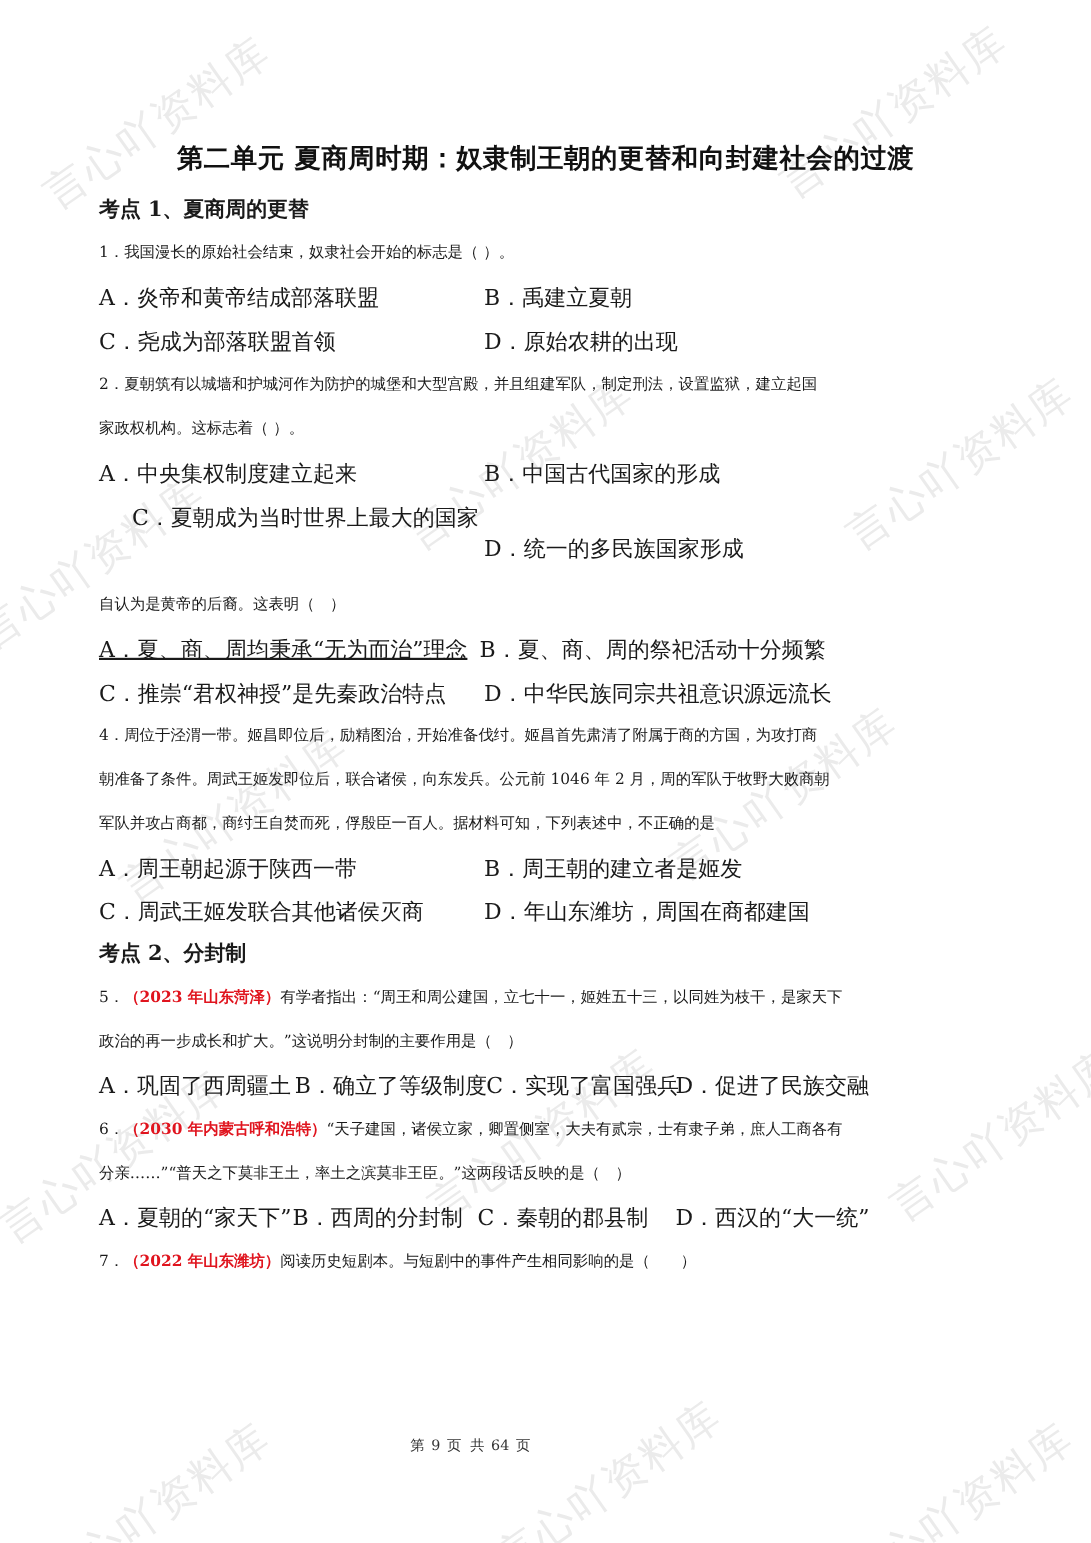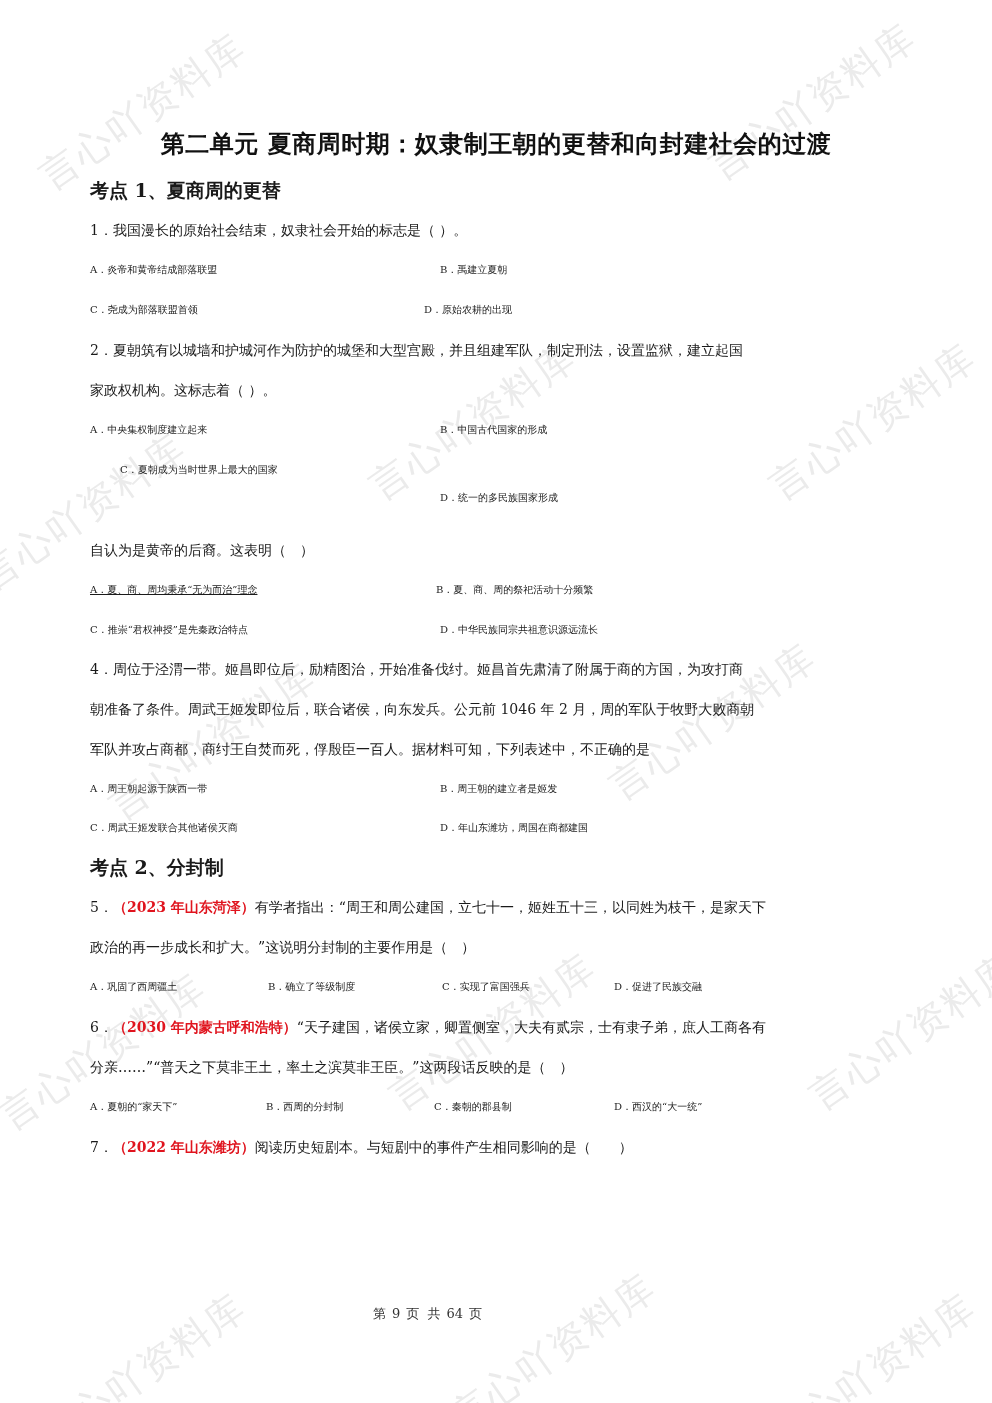--- a/index.html
+++ b/index.html
@@ -59,21 +59,21 @@
   .section {
     font-weight: bold;
     font-size: 19px;
   }
   .src {
     color: #e0141e;
     font-weight: bold;
   }
   .opt {
     position: absolute;
-    font-size: 10px;
+    font-size: 20px;
     line-height: 20px;
     white-space: nowrap;
   }
   .footer {
     position: absolute;
     top: 1305px;
     left: 0;
     width: 855px;
     text-align: center;
     font-size: 13px;
@@ -106,21 +106,21 @@
   <div class="title">第二单元 夏商周时期：奴隶制王朝的更替和向封建社会的过渡</div>
 
   <div class="line section" style="top:180px;">考点 1、夏商周的更替</div>
 
   <div class="line" style="top:220px;">
     <span>1．</span><span>我国漫长的原始社会结束，奴隶社会开始的标志是（ ）。</span>
   </div>
   <div class="opt" style="left:90px; top:260px;">A．炎帝和黄帝结成部落联盟</div>
   <div class="opt" style="left:440px; top:260px;">B．禹建立夏朝</div>
   <div class="opt" style="left:90px; top:300px;">C．尧成为部落联盟首领</div>
-  <div class="opt" style="left:424px; top:300px;">D．原始农耕的出现</div>
+  <div class="opt" style="left:440px; top:300px;">D．原始农耕的出现</div>
 
   <div class="line" style="top:340px;">
     <span>2．</span><span>夏朝筑有以城墙和护城河作为防护的城堡和大型宫殿，并且组建军队，制定刑法，设置监狱，建立起国</span>
   </div>
   <div class="line" style="top:380px;">家政权机构。这标志着（ ）。</div>
   <div class="opt" style="left:90px; top:420px;">A．中央集权制度建立起来</div>
   <div class="opt" style="left:440px; top:420px;">B．中国古代国家的形成</div>
   <div class="opt" style="left:90px; top:460px;margin-left:30px;">C．夏朝成为当时世界上最大的国家</div>
   <div class="opt" style="left:440px; top:460px;margin-top:28px;">D．统一的多民族国家形成</div>
 

